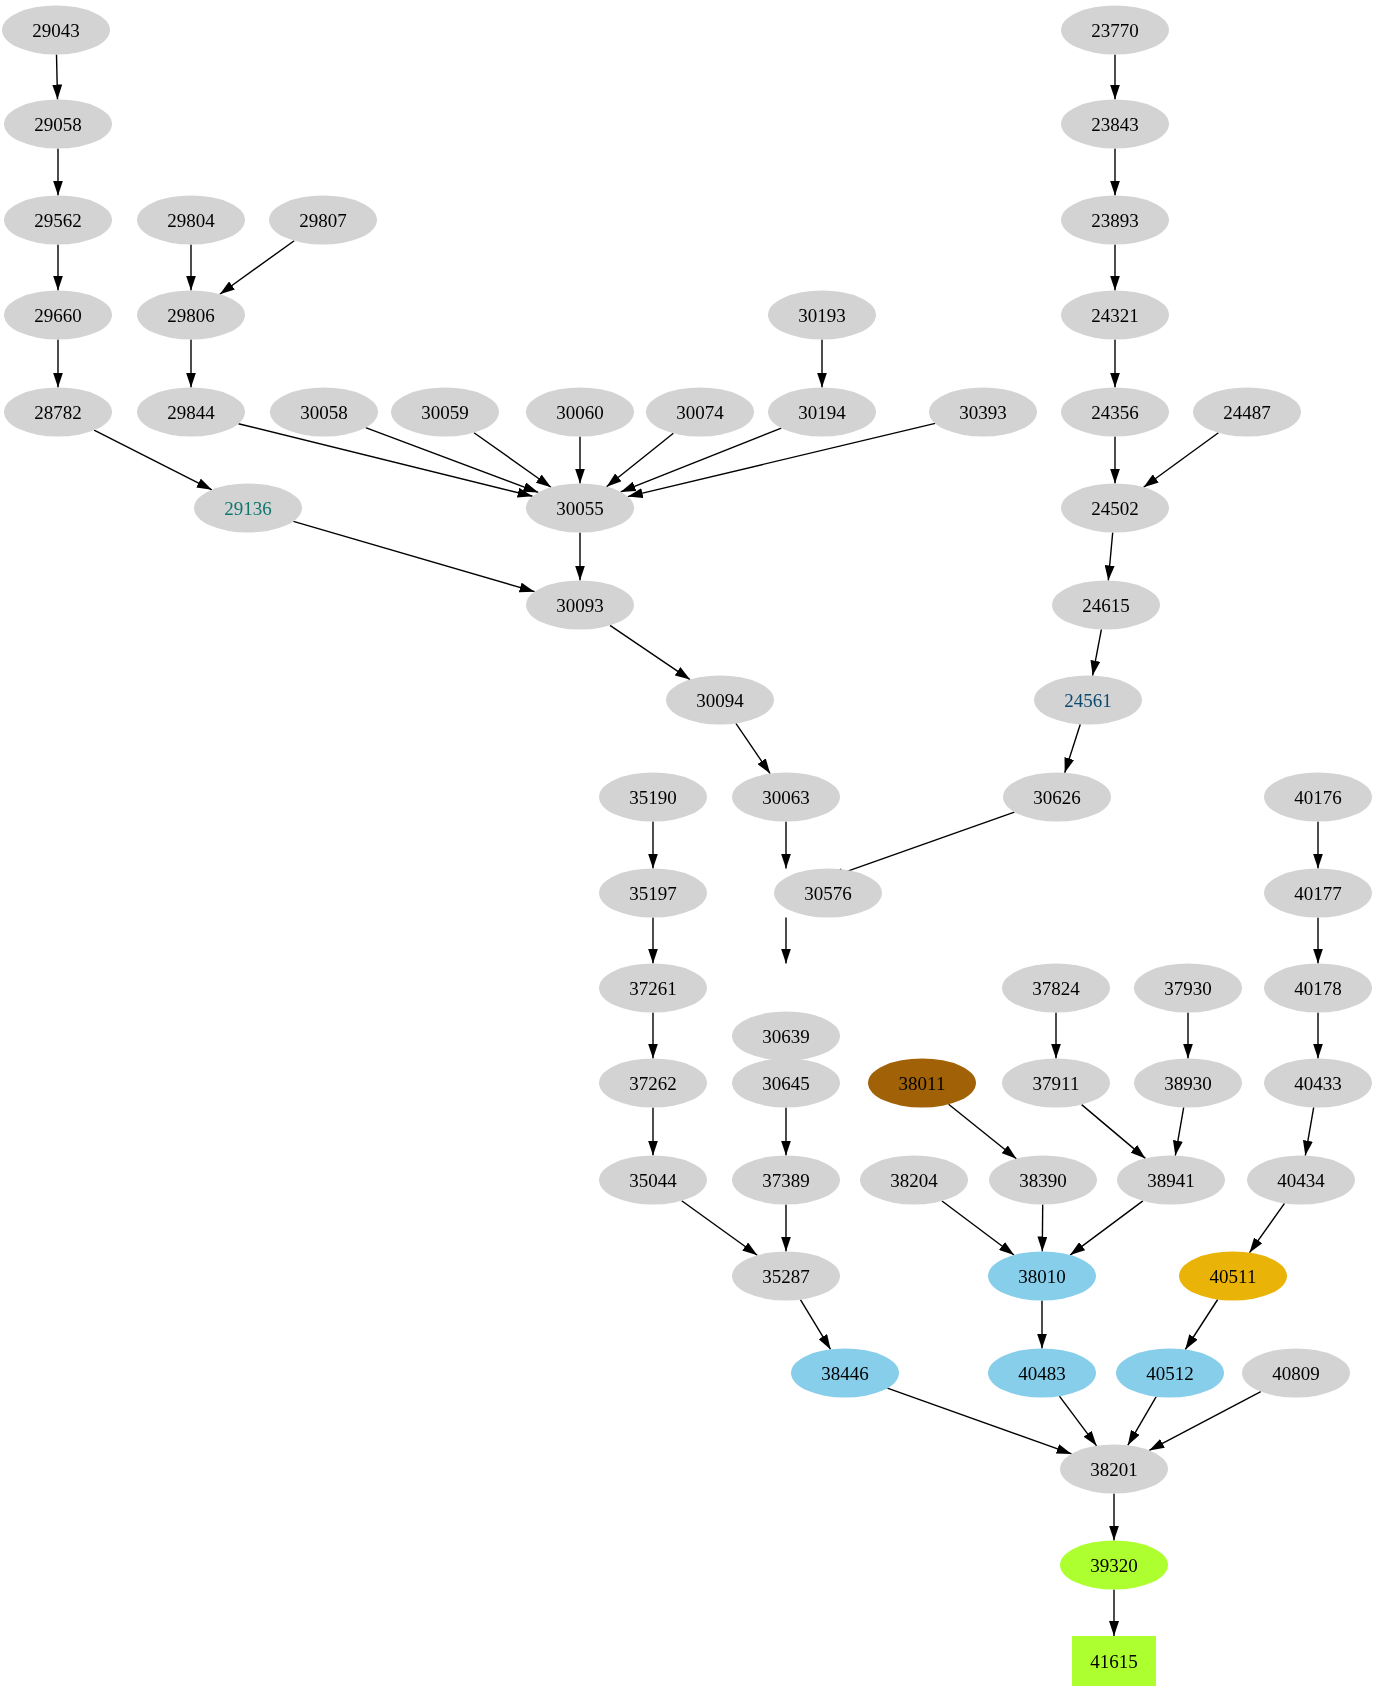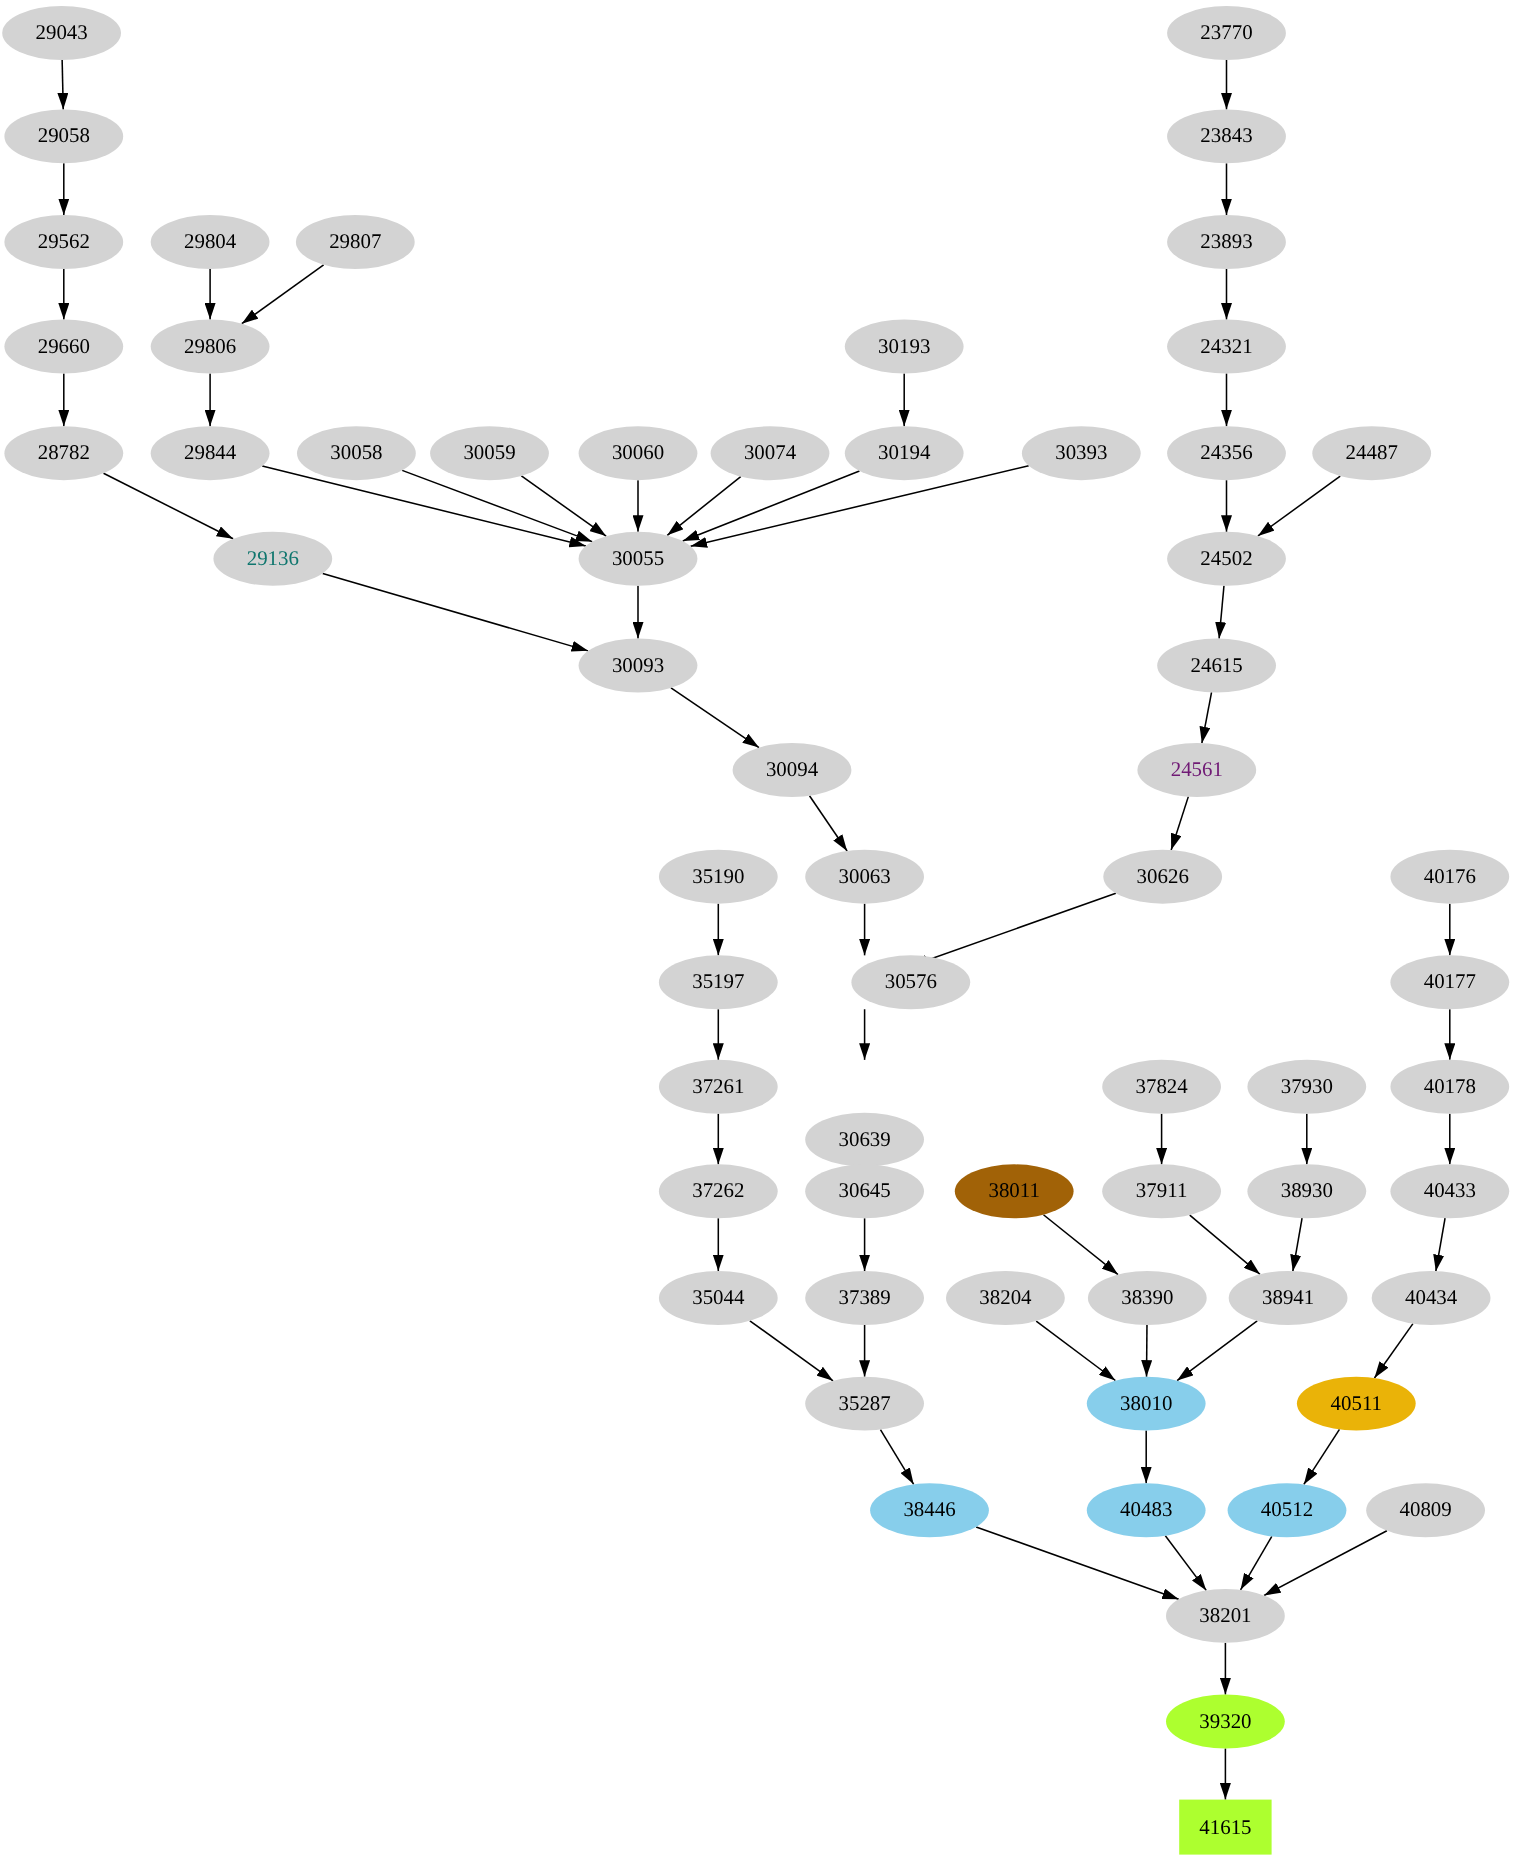--- a/index.html
+++ b/index.html
@@ -152,21 +152,21 @@
       <div class="node ellipse" style="left: 786px; top: 1276px; background: rgb(211, 211, 211); color: rgb(0, 0, 0);">35287</div>
       <div class="node ellipse" style="left: 845px; top: 1373px; background: rgb(135, 206, 235); color: rgb(0, 0, 0);">38446</div>
       <div class="node ellipse" style="left: 1115px; top: 30px; background: rgb(211, 211, 211); color: rgb(0, 0, 0);">23770</div>
       <div class="node ellipse" style="left: 1115px; top: 124px; background: rgb(211, 211, 211); color: rgb(0, 0, 0);">23843</div>
       <div class="node ellipse" style="left: 1115px; top: 220px; background: rgb(211, 211, 211); color: rgb(0, 0, 0);">23893</div>
       <div class="node ellipse" style="left: 1115px; top: 315px; background: rgb(211, 211, 211); color: rgb(0, 0, 0);">24321</div>
       <div class="node ellipse" style="left: 1115px; top: 412px; background: rgb(211, 211, 211); color: rgb(0, 0, 0);">24356</div>
       <div class="node ellipse" style="left: 1247px; top: 412px; background: rgb(211, 211, 211); color: rgb(0, 0, 0);">24487</div>
       <div class="node ellipse" style="left: 1115px; top: 508px; background: rgb(211, 211, 211); color: rgb(0, 0, 0);">24502</div>
       <div class="node ellipse" style="left: 1106px; top: 605px; background: rgb(211, 211, 211); color: rgb(0, 0, 0);">24615</div>
-      <div class="node ellipse" style="left: 1088px; top: 700px; background: rgb(211, 211, 211); color: #701a75;">24561</div>
+      <div class="node ellipse" style="left: 1088px; top: 700px; background: rgb(211, 211, 211); color: #0c4a6e;">24561</div>
       <div class="node ellipse" style="left: 1057px; top: 797px; background: rgb(211, 211, 211); color: rgb(0, 0, 0);">30626</div>
       <div class="node ellipse" style="left: 1056px; top: 988px; background: rgb(211, 211, 211); color: rgb(0, 0, 0);">37824</div>
       <div class="node ellipse" style="left: 1188px; top: 988px; background: rgb(211, 211, 211); color: rgb(0, 0, 0);">37930</div>
       <div class="node ellipse" style="left: 922px; top: 1083px; background: #a16207; color: rgb(0, 0, 0);">38011</div>
       <div class="node ellipse" style="left: 1056px; top: 1083px; background: rgb(211, 211, 211); color: rgb(0, 0, 0);">37911</div>
       <div class="node ellipse" style="left: 1188px; top: 1083px; background: rgb(211, 211, 211); color: rgb(0, 0, 0);">38930</div>
       <div class="node ellipse" style="left: 914px; top: 1180px; background: rgb(211, 211, 211); color: rgb(0, 0, 0);">38204</div>
       <div class="node ellipse" style="left: 1043px; top: 1180px; background: rgb(211, 211, 211); color: rgb(0, 0, 0);">38390</div>
       <div class="node ellipse" style="left: 1171px; top: 1180px; background: rgb(211, 211, 211); color: rgb(0, 0, 0);">38941</div>
       <div class="node ellipse" style="left: 1042px; top: 1276px; background: rgb(135, 206, 235); color: rgb(0, 0, 0);">38010</div>

